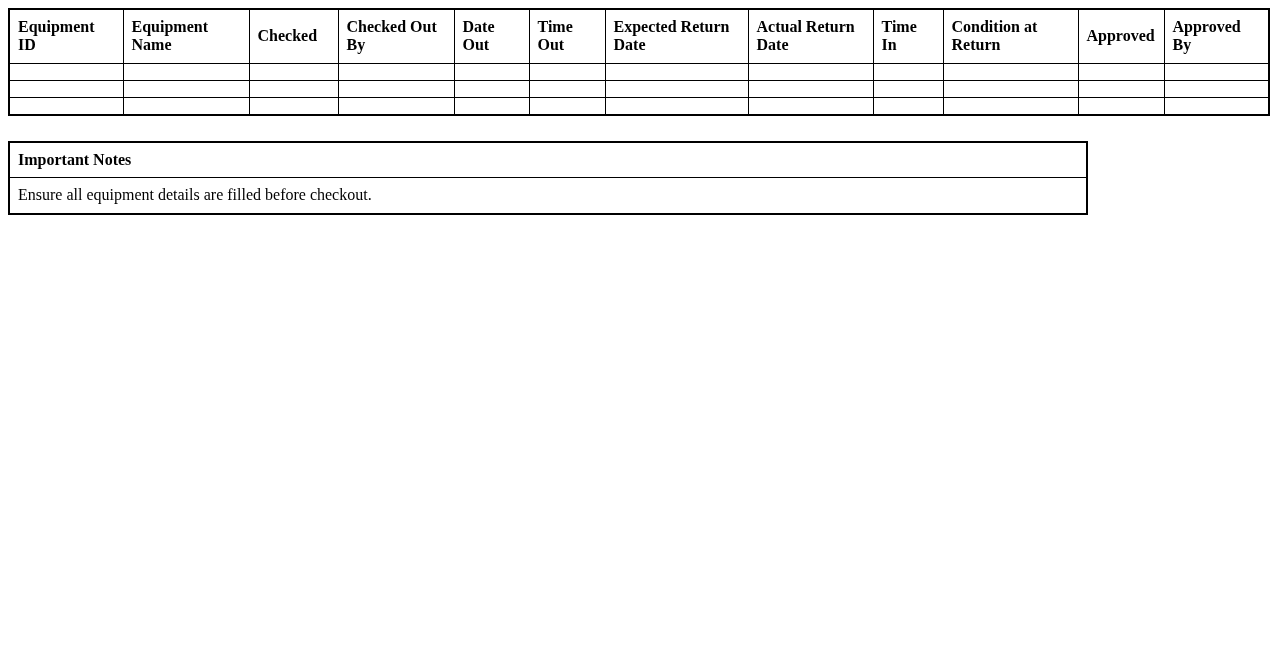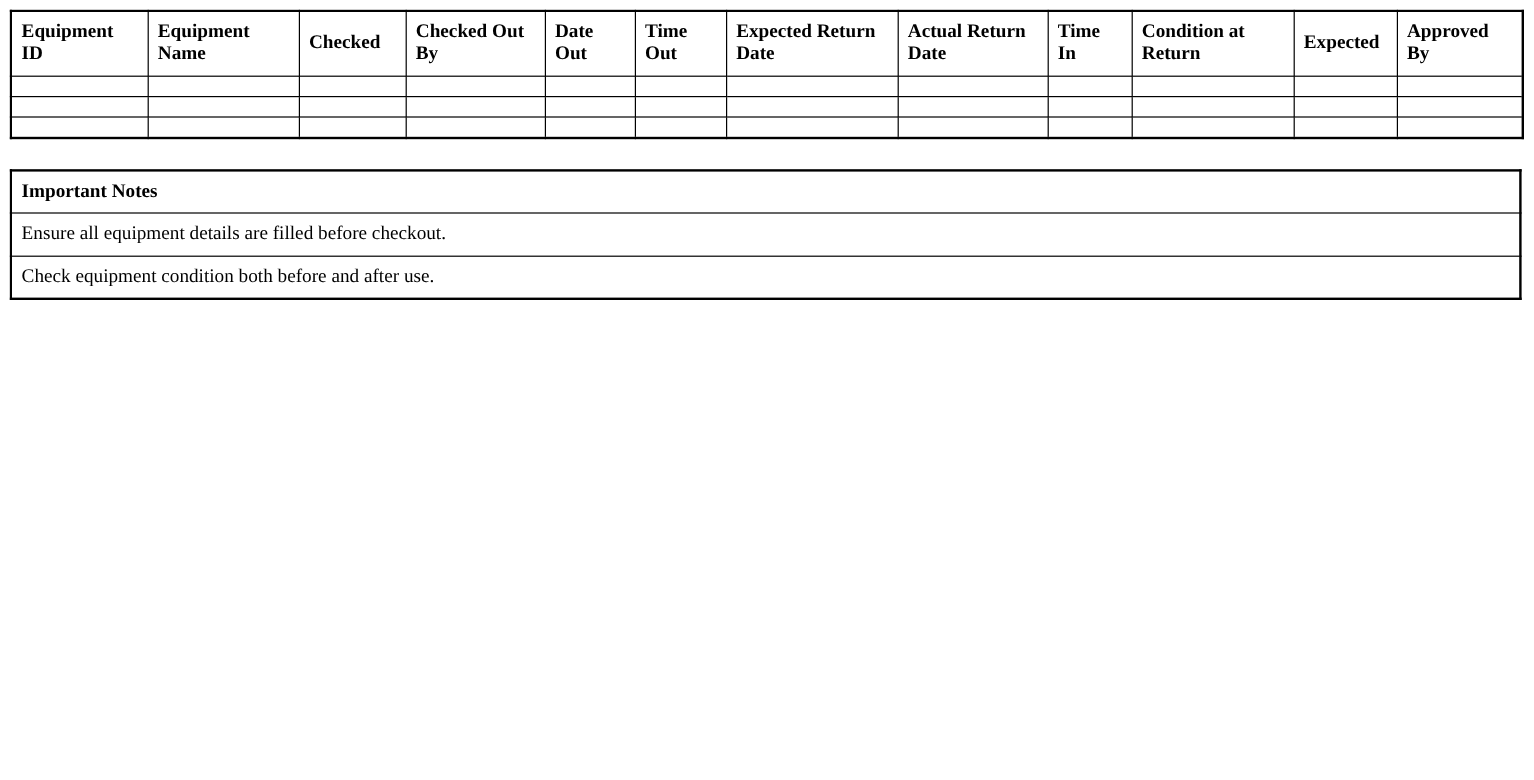--- a/index.html
+++ b/index.html
@@ -8,21 +8,21 @@
   body {
     margin: 8px;
     width: 1262px;
     font-family: "Liberation Serif", "DejaVu Serif", serif;
     font-size: 16px;
     line-height: 1.15;
     color: #000000;
   }
   table {
     border-collapse: collapse;
-    width: 1260px;
+    width: 1080px;
     table-layout: fixed;
     border: 2px solid #000000;
   }
   th, td {
     border: 1px solid #000000;
     padding: 8px;
     vertical-align: middle;
     text-align: left;
     overflow: hidden;
   }
@@ -60,21 +60,21 @@
       <th>Equipment ID</th>
       <th>Equipment Name</th>
       <th>Checked</th>
       <th>Checked Out By</th>
       <th>Date Out</th>
       <th>Time Out</th>
       <th>Expected Return Date</th>
       <th>Actual Return Date</th>
       <th>Time In</th>
       <th>Condition at Return</th>
-      <th>Expected</th>
+      <th>Approved</th>
       <th>Approved By</th>
     </tr>
     <tr class="empty-row">
       <td></td>
         <td></td>
         <td></td>
         <td></td>
         <td></td>
         <td></td>
         <td></td>
@@ -116,17 +116,14 @@
 </table>
 
 <table class="notes-table">
   <tbody>
     <tr>
       <th>Important Notes</th>
     </tr>
     <tr>
       <td>Ensure all equipment details are filled before checkout.</td>
     </tr>
-    <tr>
-      <td>Check equipment condition both before and after use.</td>
-    </tr>
   </tbody>
 </table>
 
 </body></html>

